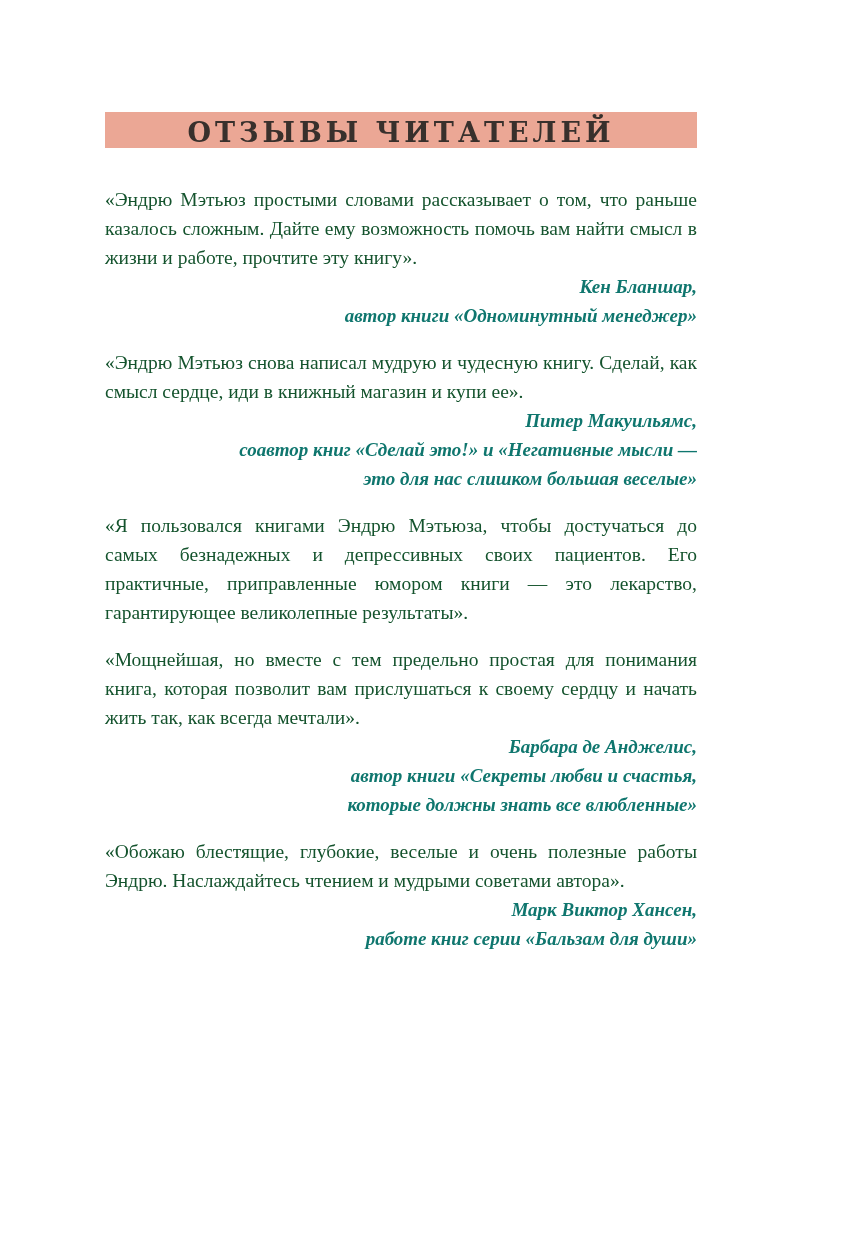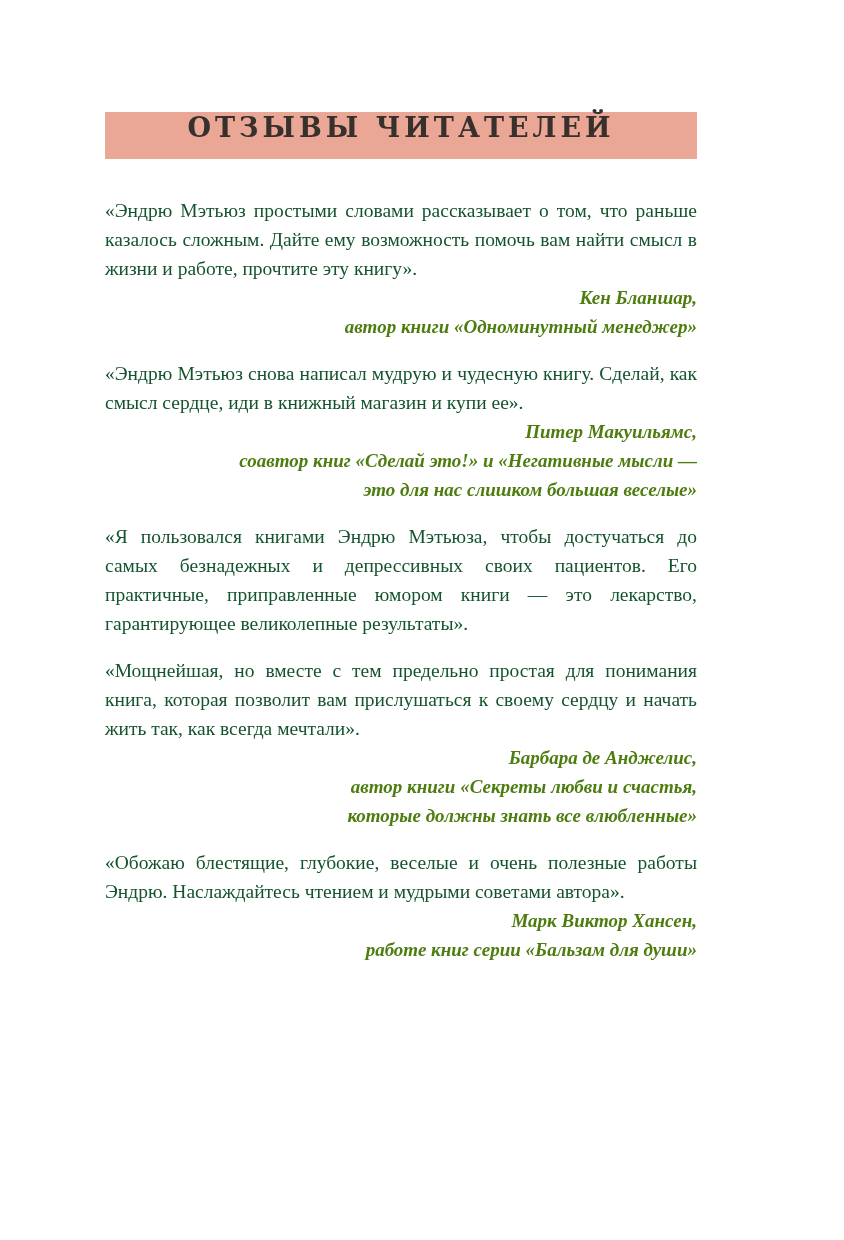--- a/index.html
+++ b/index.html
@@ -16,23 +16,23 @@
     overflow: hidden;
   }
   .page {
     box-sizing: border-box;
     width: 844px;
     height: 1240px;
     padding: 112px 147px 0 105px;
   }
   .title-banner {
     background: var(--banner-color, #eba795);
-    height: 47px;
+    height: 36px;
     display: flex;
-    align-items: flex-start;
+    align-items: flex-end;
     justify-content: center;
     margin-bottom: 37px;
   }
   .title-banner h1 {
     margin: 0;
     font-family: "DejaVu Serif", serif;
     font-weight: bold;
     font-size: 27px;
     letter-spacing: 4px;
     color: #38302c;
@@ -52,21 +52,21 @@
     color: #14532d;
   }
   .attribution {
     margin: 0;
     font-size: 19px;
     line-height: 29px;
     font-weight: bold;
     font-style: italic;
     text-align: right;
     white-space: pre-line;
-    color: #4d7c0f;
+    color: #0f766e;
   }
 </style>
 </head>
 <body>
 
 <div class="page">
 
   <div class="title-banner">
     <h1>ОТЗЫВЫ ЧИТАТЕЛЕЙ</h1>
   </div>

